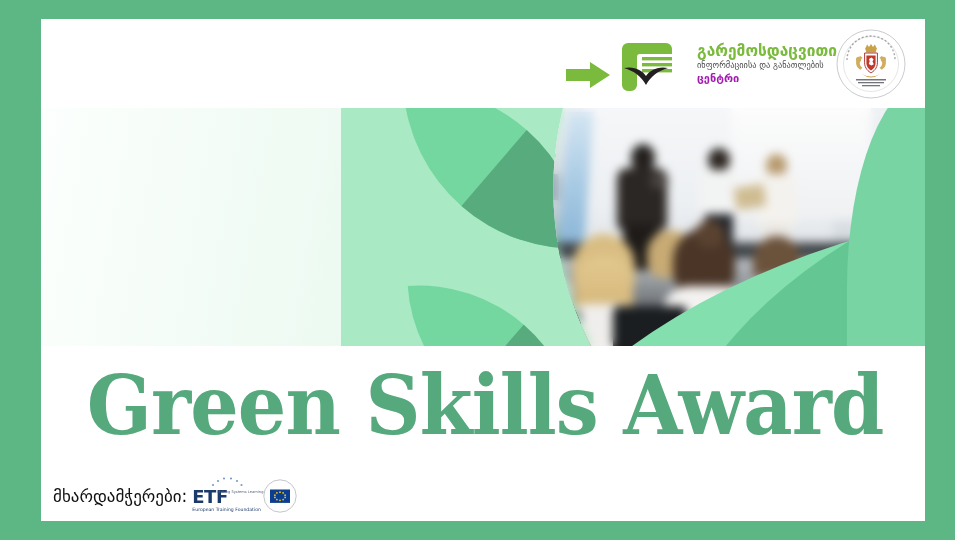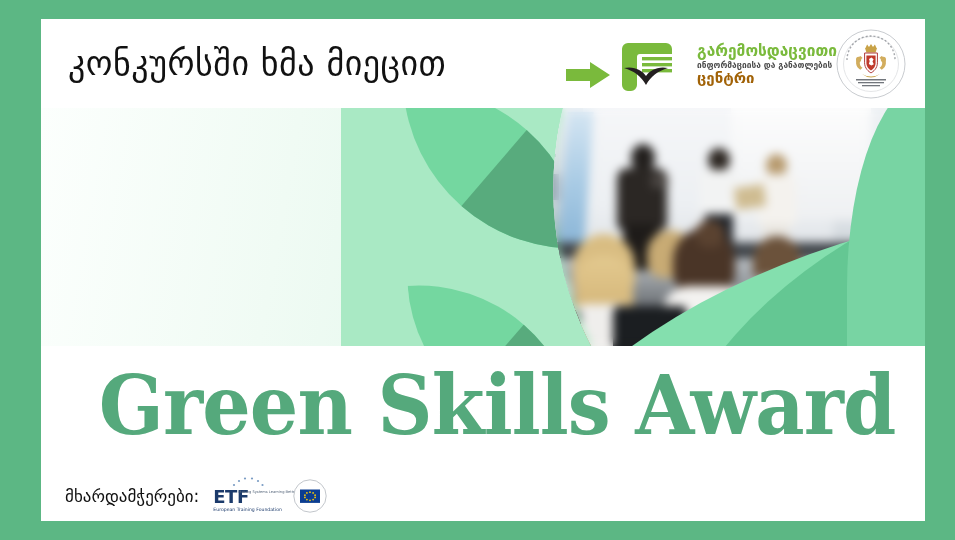--- a/index.html
+++ b/index.html
@@ -83,29 +83,29 @@
   #eiec-text { display: flex; flex-direction: column; justify-content: center; }
   .eiec-l1 {
     font-size: 15.5px;
     font-weight: bold;
     color: #7aba3c;
     line-height: 17px;
     white-space: nowrap;
   }
   .eiec-l2 {
     font-size: 8.4px;
-    font-weight: bold;
+    font-weight: normal;
     color: #4a4a4a;
     line-height: 11px;
     white-space: nowrap;
   }
   .eiec-l3 {
-    font-size: 15px;
+    font-size: 11px;
     font-weight: bold;
-    color: #a16207;
+    color: #a21caf;
     line-height: 15px;
     white-space: nowrap;
   }
 
   
   #gov-emblem {
     position: absolute;
     left: 795px;
     top: 10px;
     width: 70px;
@@ -156,21 +156,21 @@
 
   
   #photo-curve-a, #photo-curve-b {
     position: absolute;
     z-index: 4;
   }
 
   
   #title-band {
     position: absolute;
-    left: 12px;
+    left: 0;
     top: 327px;
     width: 884px;
     height: 175px;
     background: #ffffff;
   }
   #main-title {
     position: absolute;
     left: 16px;
     top: 12px;
     width: 852px;
@@ -187,21 +187,21 @@
   }
 
   
   #supporters {
     position: absolute;
     left: 12px;
     top: 128px;
     height: 44px;
     display: flex;
     align-items: center;
-    gap: 14px;
+    gap: 5px;
   }
   #supporters-label {
     font-size: 17px;
     color: #111111;
     line-height: 20px;
     white-space: nowrap;
   }
   #etf-logo {
     width: 66px;
     height: 40px;
@@ -323,21 +323,20 @@
         </div>
       </div>
 
       <div id="photo-curve-a" style="position:absolute;left:430px;top:86px;width:700px;height:420px;background:#84dfae;border-radius:100% 0 0 0;z-index:4;"></div>
       <div id="photo-curve-b" style="position:absolute;left:600px;top:40px;width:560px;height:420px;background:#64c793;border-radius:100% 0 0 0;z-index:4;"></div>
       <div style="position:absolute;left:806px;top:-30px;width:120px;height:300px;background:#78d4a3;border-radius:70% 0 0 0;z-index:5;"></div>
     </div>
 
     <div id="header-band">
 
-      <div id="headline">კონკურსში ხმა მიეცით</div>
 
       <svg id="arrow" viewBox="0 0 44 26" xmlns="http://www.w3.org/2000/svg">
         <path d="M0 7 H24 V0 L44 13 L24 26 V19 H0 Z" fill="#7aba3c"></path>
       </svg>
 
       <div id="eiec-logo">
         <svg id="eiec-mark" viewBox="0 0 54 54" xmlns="http://www.w3.org/2000/svg">
           <path d="M8 6 H46 A6 6 0 0 1 52 12 V17 H20 A3 3 0 0 0 17 20 V48 A6 6 0 0 1 11 54 H8 A6 6 0 0 1 2 48 V12 A6 6 0 0 1 8 6 Z" fill="#7aba3c"></path>
           <rect x="22" y="20" width="30" height="3.4" fill="#7aba3c"></rect>
           <rect x="22" y="26" width="30" height="3.4" fill="#7aba3c"></rect>

